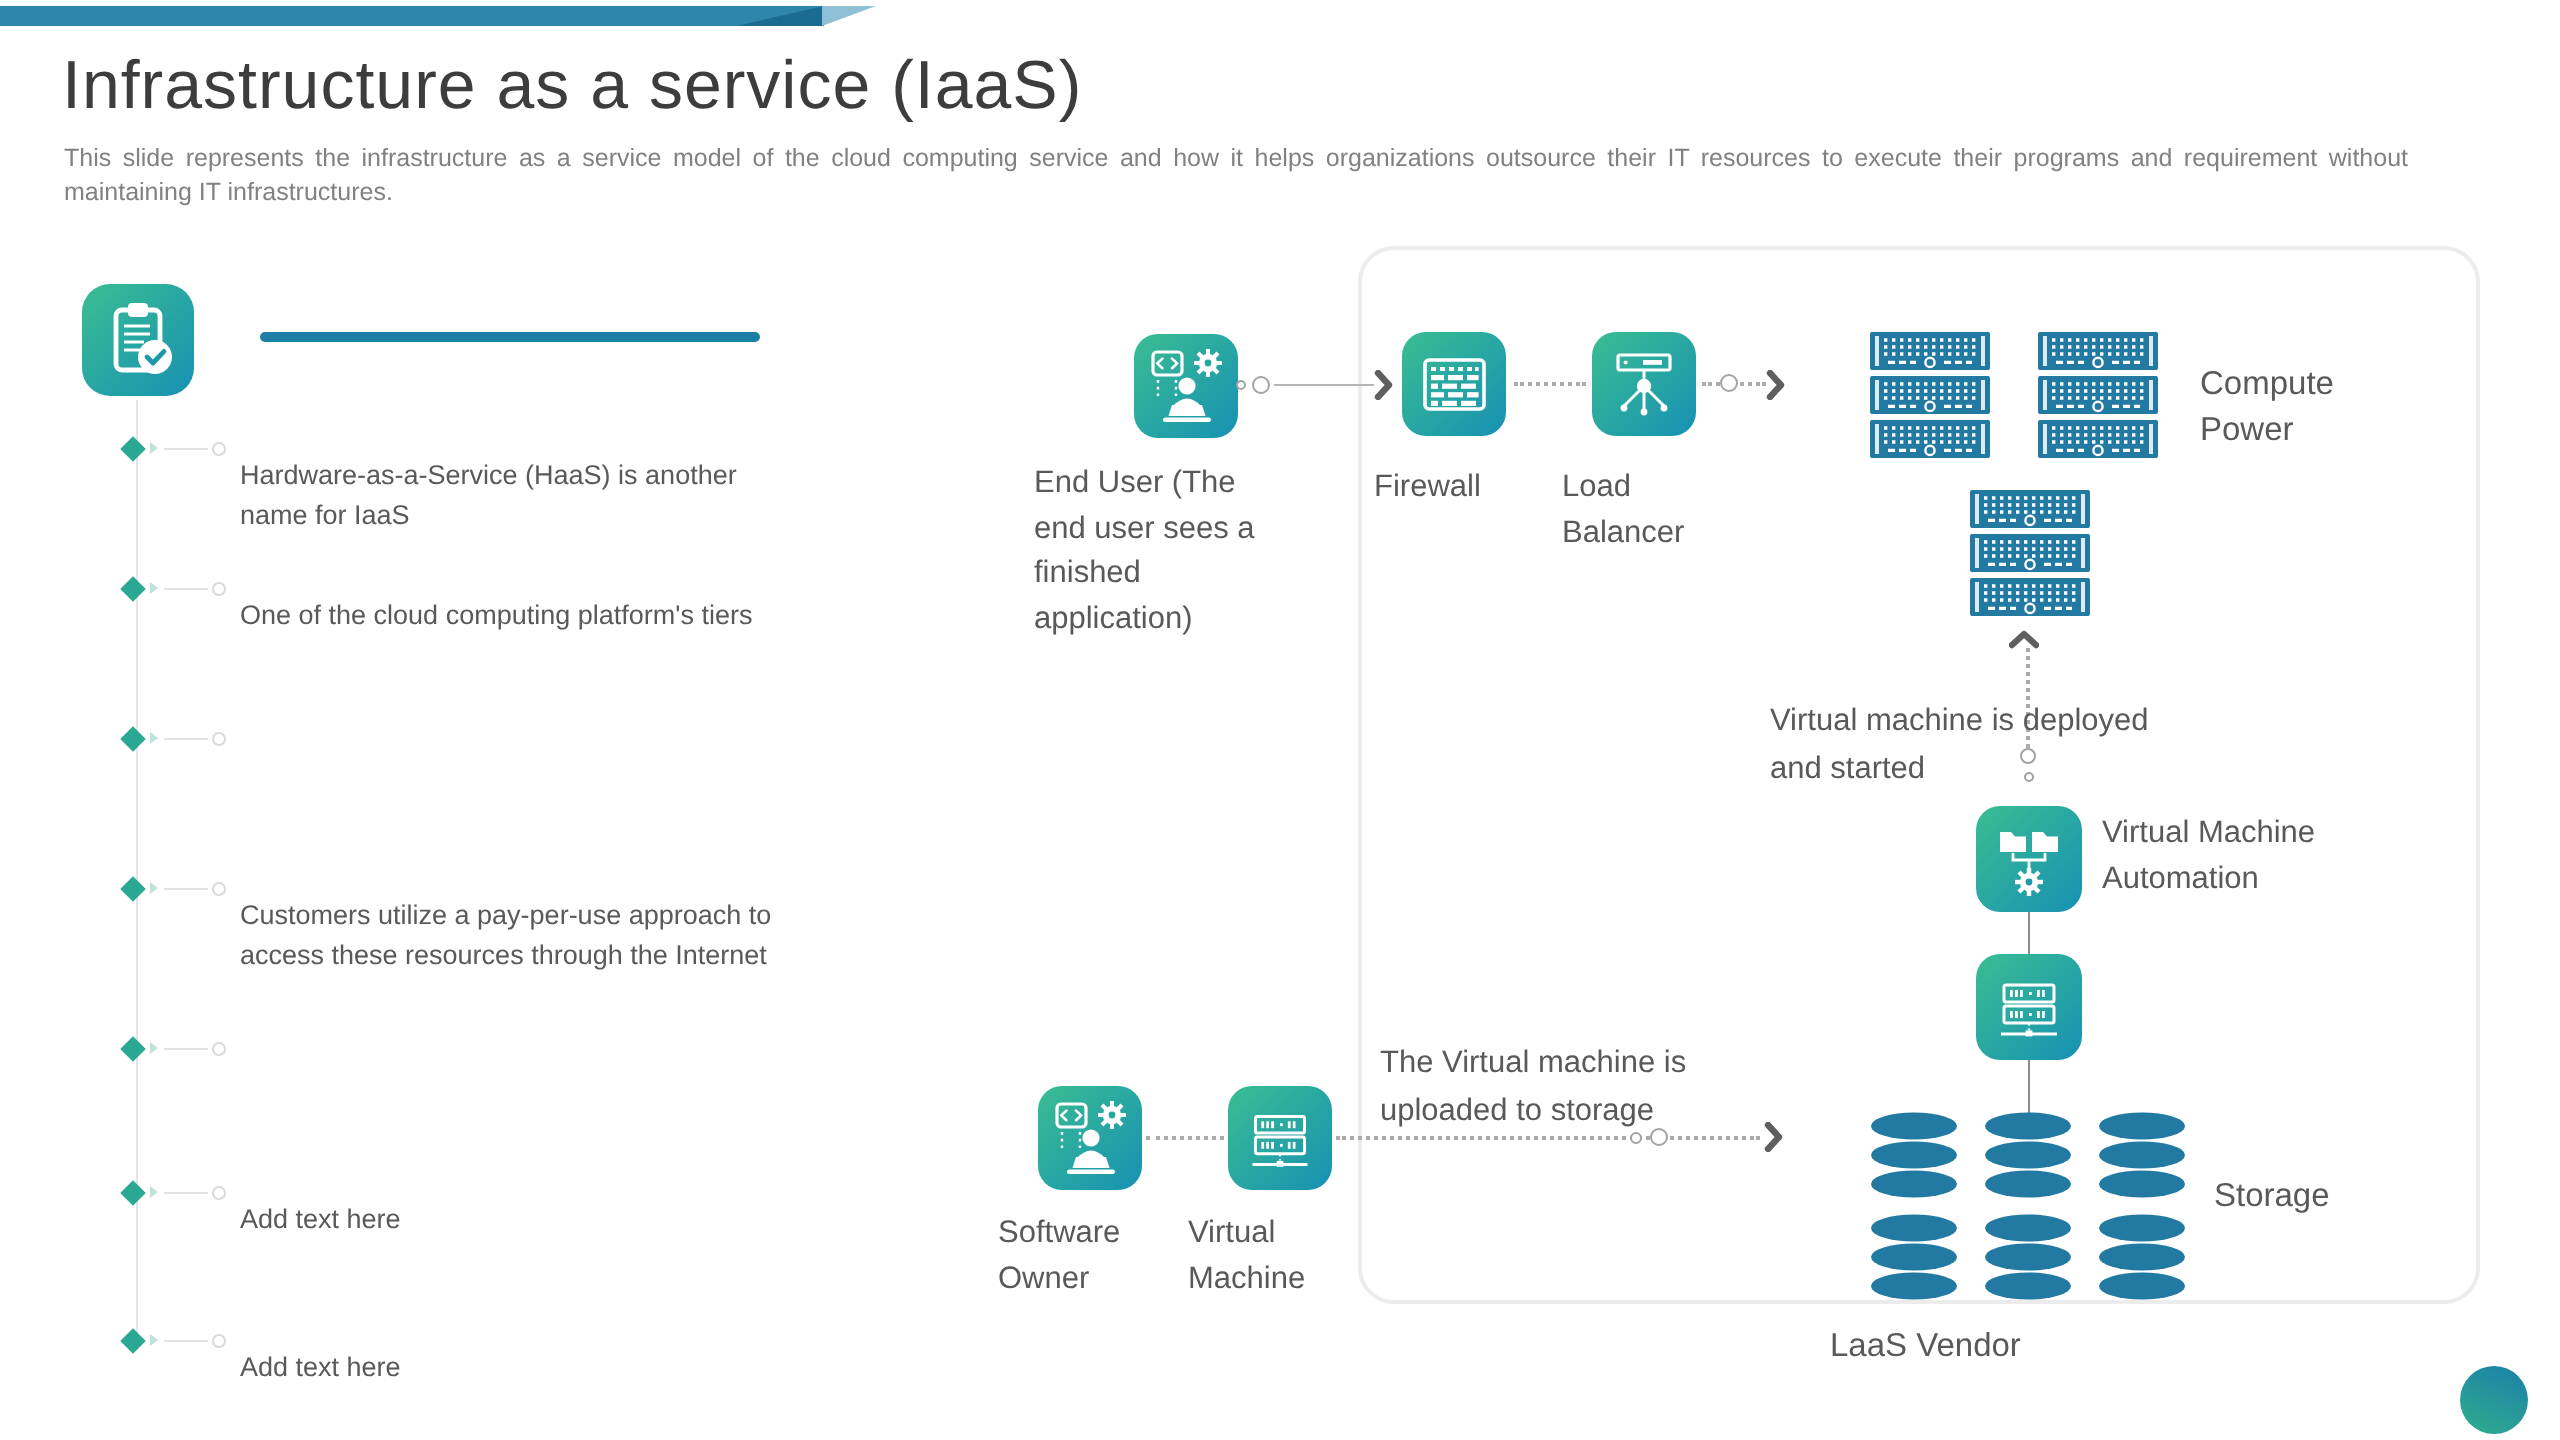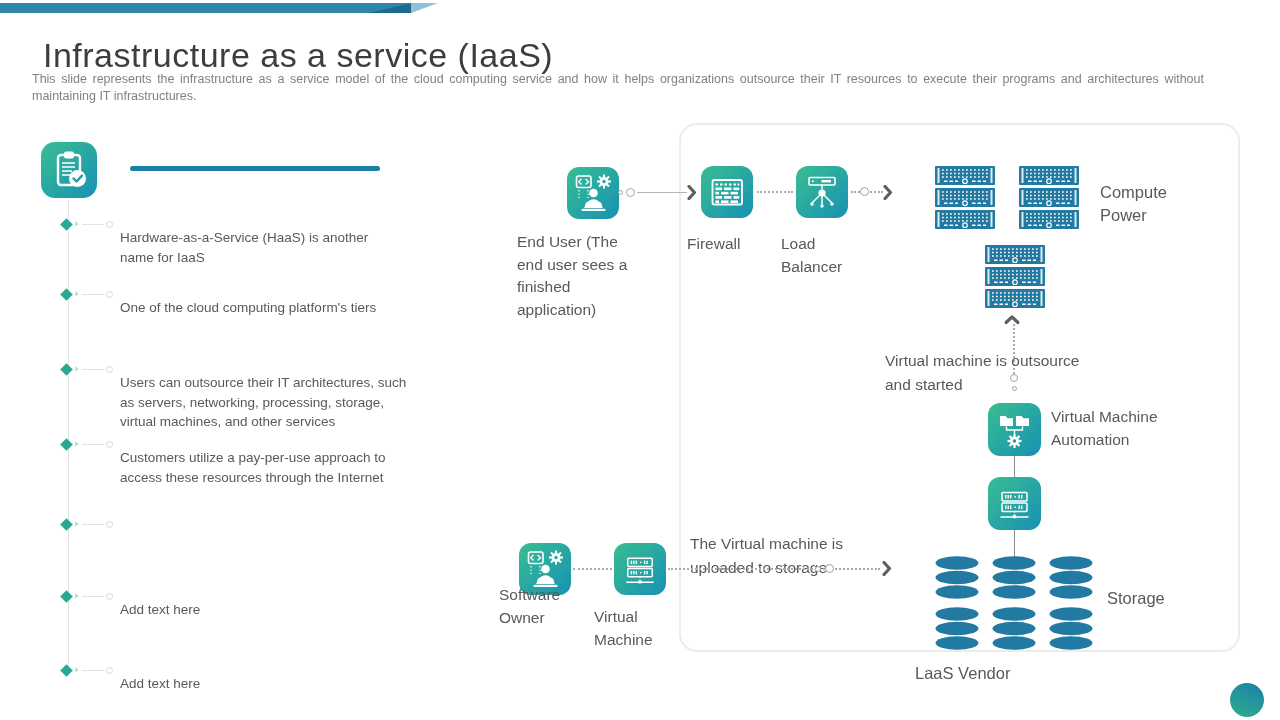--- a/index.html
+++ b/index.html
@@ -10,21 +10,21 @@
   .ctr{text-align:left;}
 
   
   .topbar{left:0;top:3px;width:412px;height:10px;background:#2E86AC;
           clip-path:polygon(0 0,100% 0,calc(100% - 4px) 100%,0 100%);}
   .topbar-dark{left:368px;top:3px;width:44px;height:10px;background:#1A6C92;
           clip-path:polygon(0 100%,100% 0,100% 100%);}
   .topbar-tail{left:411px;top:3px;width:27px;height:10px;background:#8FC0D6;
           clip-path:polygon(0 0,100% 0,0 100%);}
 
-  .title{left:31px;top:24px;width:700px;margin:12px;font-size:34px;font-weight:400;
+  .title{left:31px;top:24px;width:700px;margin:0;font-size:34px;font-weight:400;
          color:#3D3D3D;letter-spacing:.5px;}
   .subtitle{left:32px;top:71px;width:1172px;margin:0;font-size:12.5px;color:#818181;
             line-height:16.5px;text-align:justify;}
 
   
   .badge{left:41px;top:142px;width:56px;height:56px;border-radius:14px;
          background:linear-gradient(135deg,#3ABD92,#1791B3);}
   .accent-line{left:130px;top:166px;width:250px;height:5px;border-radius:3px;background:#1C7FA6;}
   .vline{left:68px;top:200px;height:472px;border-left:1px solid #E4E4E4;}
 
@@ -113,21 +113,21 @@
       <line x1="12.5" y1="40" x2="40.5" y2="40" stroke="#fff" stroke-width="1.5"></line>
     </g>
   </defs>
 </svg>
 
 <div class="abs topbar"></div>
 <div class="abs topbar-dark"></div>
 <div class="abs topbar-tail"></div>
 
 <h1 class="abs title">Infrastructure as a service (IaaS)</h1>
-<p class="abs subtitle">This slide represents the infrastructure as a service model of the cloud computing service and how it helps organizations outsource their IT resources to execute their programs and architectures without maintaining IT infrastructures.</p>
+<p class="abs subtitle">This slide represents the infrastructure as a service model of the cloud computing service and how it helps organizations outsource their IT resources to execute their programs and requirement without maintaining IT infrastructures.</p>
 
 <div class="abs badge">
   <svg width="56" height="56" viewBox="0 0 56 56">
     <rect x="17" y="13" width="22" height="30" rx="3" fill="none" stroke="#fff" stroke-width="2.4"></rect>
     <rect x="23" y="9.5" width="10" height="7" rx="2" fill="#fff"></rect>
     <g stroke="#fff" stroke-width="1.5">
       <line x1="21" y1="21" x2="34" y2="21"></line>
         <line x1="21" y1="25" x2="34" y2="25"></line>
       <line x1="21" y1="29" x2="31" y2="29"></line>
         <line x1="21" y1="33" x2="29" y2="33"></line>
@@ -152,23 +152,20 @@
     <span class="b-chev"></span>
     <span class="b-line"></span>
     <span class="b-dot"></span>
   <span class="b-text pre">One of the cloud computing platform's tiers</span>
 </div>
 <div class="abs bullet" style="top:360px">
   <span class="diamond"></span>
     <span class="b-chev"></span>
     <span class="b-line"></span>
     <span class="b-dot"></span>
-  <span class="b-text pre">Users can outsource their IT architectures, such
-as servers, networking, processing, storage,
-virtual machines, and other services</span>
 </div>
 <div class="abs bullet" style="top:435px">
   <span class="diamond"></span>
     <span class="b-chev"></span>
     <span class="b-line"></span>
     <span class="b-dot"></span>
   <span class="b-text pre">Customers utilize a pay-per-use approach to
 access these resources through the Internet</span>
 </div>
 <div class="abs bullet" style="top:515px">
@@ -283,21 +280,21 @@
     <use href="#rack-unit" y="22"></use>
     <use href="#rack-unit" y="44"></use>
 </svg>
 
 <svg class="abs chev-up" style="left:1007px;top:312px" width="10" height="15" viewBox="0 0 10 15">
     <use href="#chev"></use>
   </svg>
 <span class="abs dotted-v" style="left:1013px;top:324px;height:50px"></span>
 <span class="abs cdot" style="left:1010px;top:374px;width:8px;height:8px"></span>
 <span class="abs cdot" style="left:1012px;top:386px;width:5px;height:5px"></span>
-<div class="abs lbl pre" style="left:885px;top:349px;width:250px;line-height:23.5px">Virtual machine is outsource
+<div class="abs lbl pre" style="left:885px;top:349px;width:250px;line-height:23.5px">Virtual machine is deployed
 and started</div>
 
 <div class="abs icon-sq" style="left:988px;top:403px;width:53px;height:53px">
   <svg width="53" height="53" viewBox="0 0 53 53">
     <path d="M12 13 h5.5 l2 2.2 h5.5 v7.8 h-13 Z" fill="#fff"></path>
     <path d="M28 13 h5.5 l2 2.2 h5.5 v7.8 h-13 Z" fill="#fff"></path>
     <path d="M18.5 23.5 v3.5 h16 v-3.5 M26.5 27 v4" fill="none" stroke="#fff" stroke-width="1.4"></path>
     <g stroke="#fff" stroke-width="2.2">
       <line x1="26.5" y1="31" x2="26.5" y2="45"></line>
         <line x1="19.5" y1="38" x2="33.5" y2="38"></line>
@@ -351,34 +348,34 @@
     <use href="#db-cyl" y="21.5"></use>
     <use href="#db-cyl" y="36"></use>
   </svg>
 <div class="abs lbl-lg" style="left:1107px;top:587px">Storage</div>
 
 <div class="abs icon-sq" style="left:519px;top:543px">
   <svg width="52" height="52" viewBox="0 0 52 52">
       <use href="#user-laptop"></use>
     </svg>
 </div>
-<div class="abs lbl pre ctr" style="left:499px;top:584px;width:92px">Software
+<div class="abs lbl pre ctr" style="left:499px;top:606px;width:92px">Software
 Owner</div>
 
 <span class="abs dotted-h" style="left:573px;top:568px;width:39px"></span>
 
 <div class="abs icon-sq" style="left:614px;top:543px">
   <svg width="52" height="52" viewBox="0 0 53 53">
       <use href="#server-teal"></use>
     </svg>
 </div>
 <div class="abs lbl pre ctr" style="left:594px;top:606px;width:92px">Virtual
 Machine</div>
 
-<div class="abs lbl pre" style="left:690px;top:532px;width:240px;line-height:23.5px">The Virtual machine is
+<div class="abs lbl pre" style="left:690px;top:520px;width:240px;line-height:23.5px">The Virtual machine is
 uploaded to storage</div>
 
 <span class="abs dotted-h" style="left:668px;top:568px;width:212px"></span>
 <span class="abs cdot" style="left:815px;top:566px;width:6px;height:6px"></span>
 <span class="abs cdot" style="left:825px;top:564px;width:9px;height:9px"></span>
 <svg class="abs" style="left:882px;top:561px" width="10" height="15" viewBox="0 0 10 15">
     <use href="#chev"></use>
   </svg>
 
 <div class="abs lbl-lg ctr" style="left:915px;top:662px;width:200px">LaaS Vendor</div>

